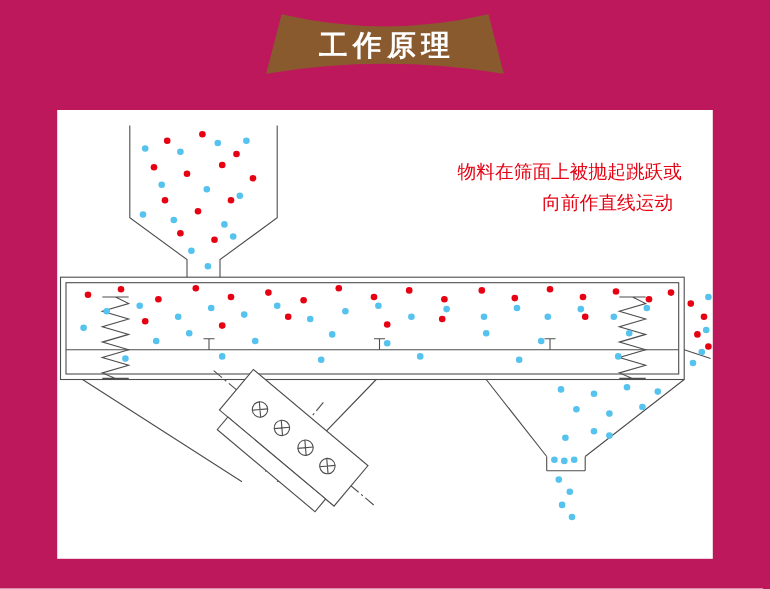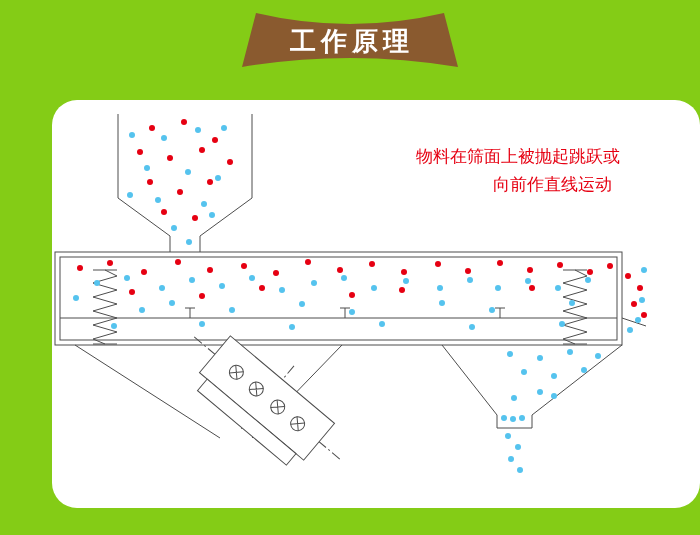--- a/index.html
+++ b/index.html
@@ -1,29 +1,29 @@
 <!DOCTYPE html>
 <html><head>
 <meta charset="utf-8">
 <style>
   html,body{margin:0;padding:0;}
   body{width:700px;height:535px;font-family:"Liberation Sans","DejaVu Sans",sans-serif;}
   .page{position:relative;width:700px;height:535px;overflow:hidden;}
   .banner{position:absolute;left:240px;top:7px;width:220px;height:68px;}
-  .panel{position:absolute;left:52px;top:100px;width:648px;height:408px;border-radius:25px;}
+  .panel{position:absolute;left:52px;top:100px;width:596px;height:408px;}
   .ln{stroke:#4d4d4d;stroke-width:1;fill:none;}
   .lnw{stroke:#4d4d4d;stroke-width:1;fill:#ffffff;}
   .dash{stroke:#4d4d4d;stroke-width:1;fill:none;stroke-dasharray:10 3 2 3;}
   .cap{font-size:17px;font-family:"Liberation Sans","DejaVu Sans",sans-serif;}
   .banner-title{font-size:26px;font-weight:bold;letter-spacing:5px;font-family:"Liberation Sans","DejaVu Sans",sans-serif;}
 </style>
 </head>
 <body>
 
-<div class="page" style="background: #84cc16;">
+<div class="page" style="background: #be185d;">
 
   <div class="banner">
     <svg width="220" height="68" viewBox="0 0 220 68">
       <path d="M 16,6 Q 110,28 204,6 L 218,60 Q 110,42 2,60 Z" fill="#8a5a2f"></path>
       <text class="banner-title" x="112" y="43" text-anchor="middle" fill="#ffffff">工作原理</text>
     </svg>
   </div>
 
   <div class="panel" style="background: rgb(255, 255, 255);">
     <svg width="596" height="408" viewBox="0 0 596 408">

